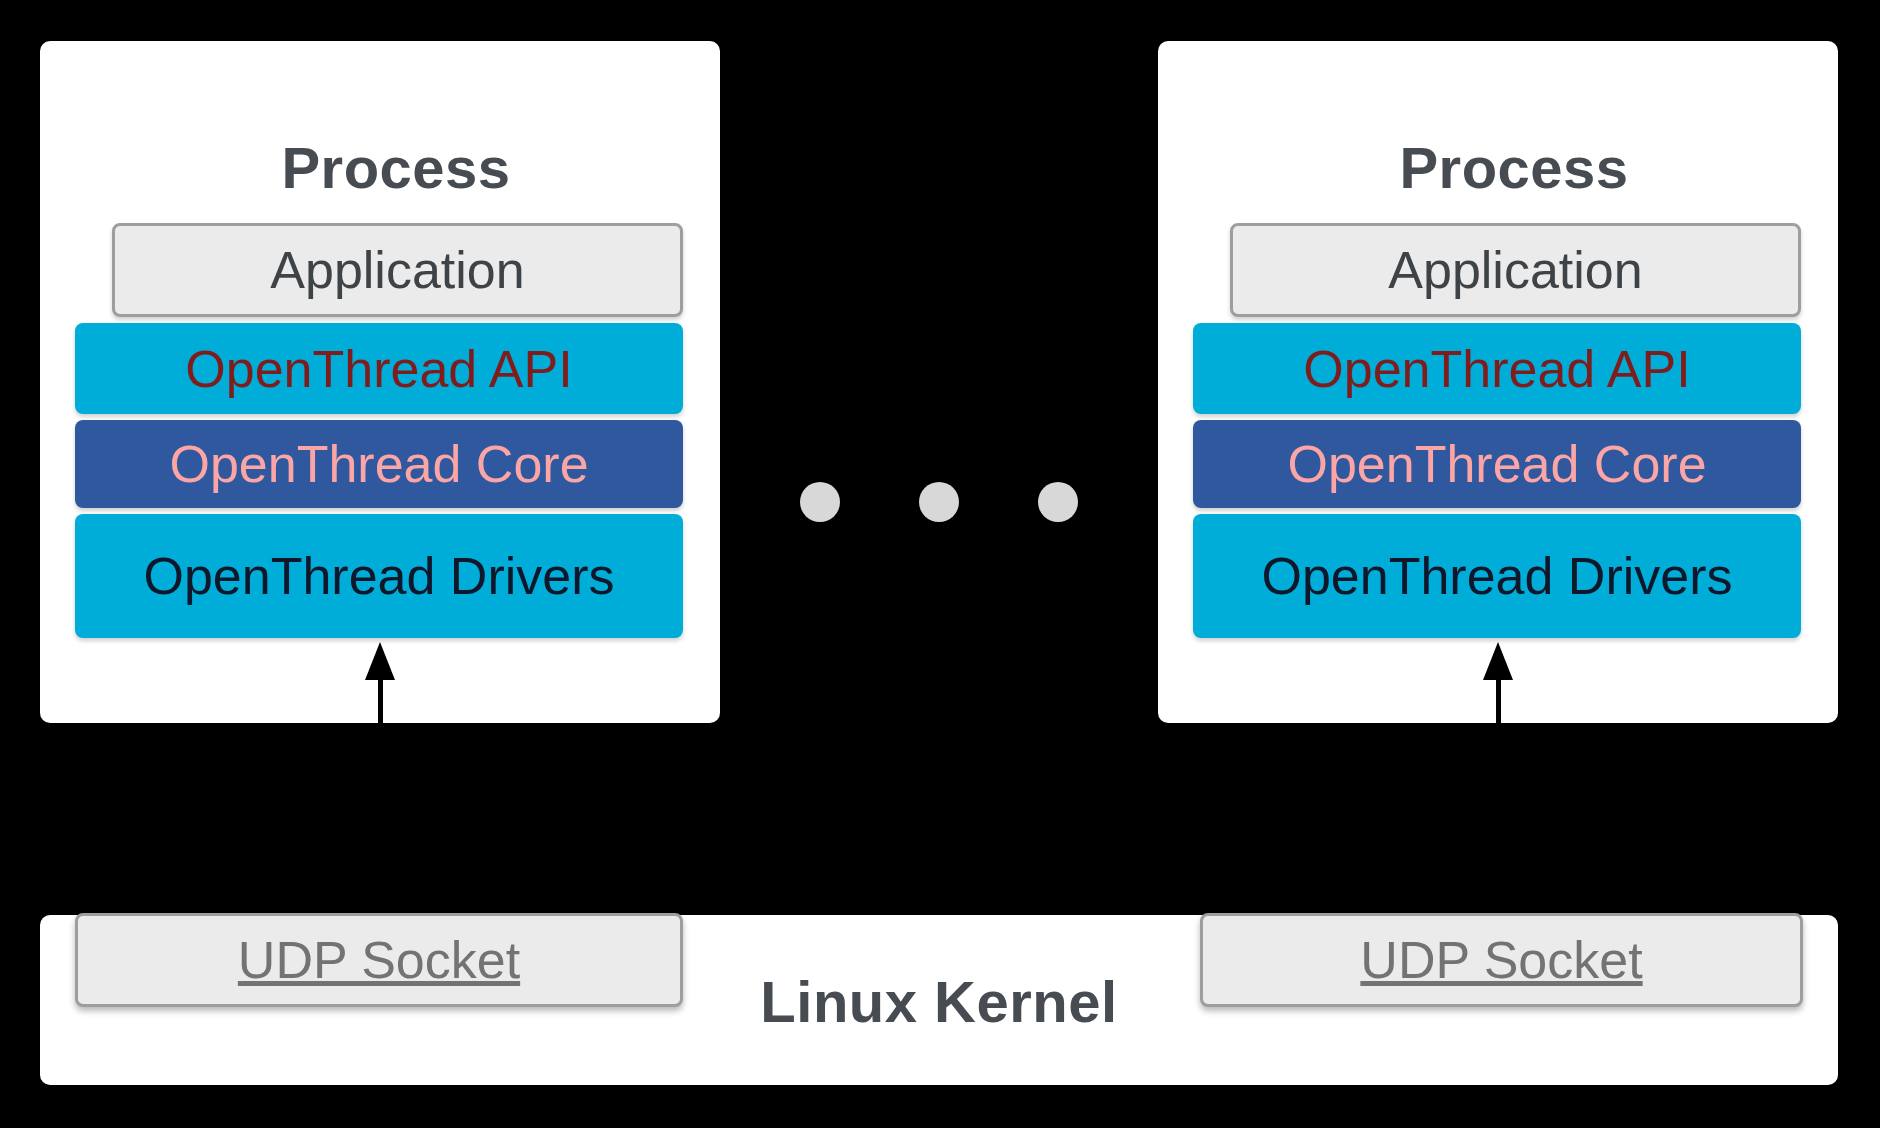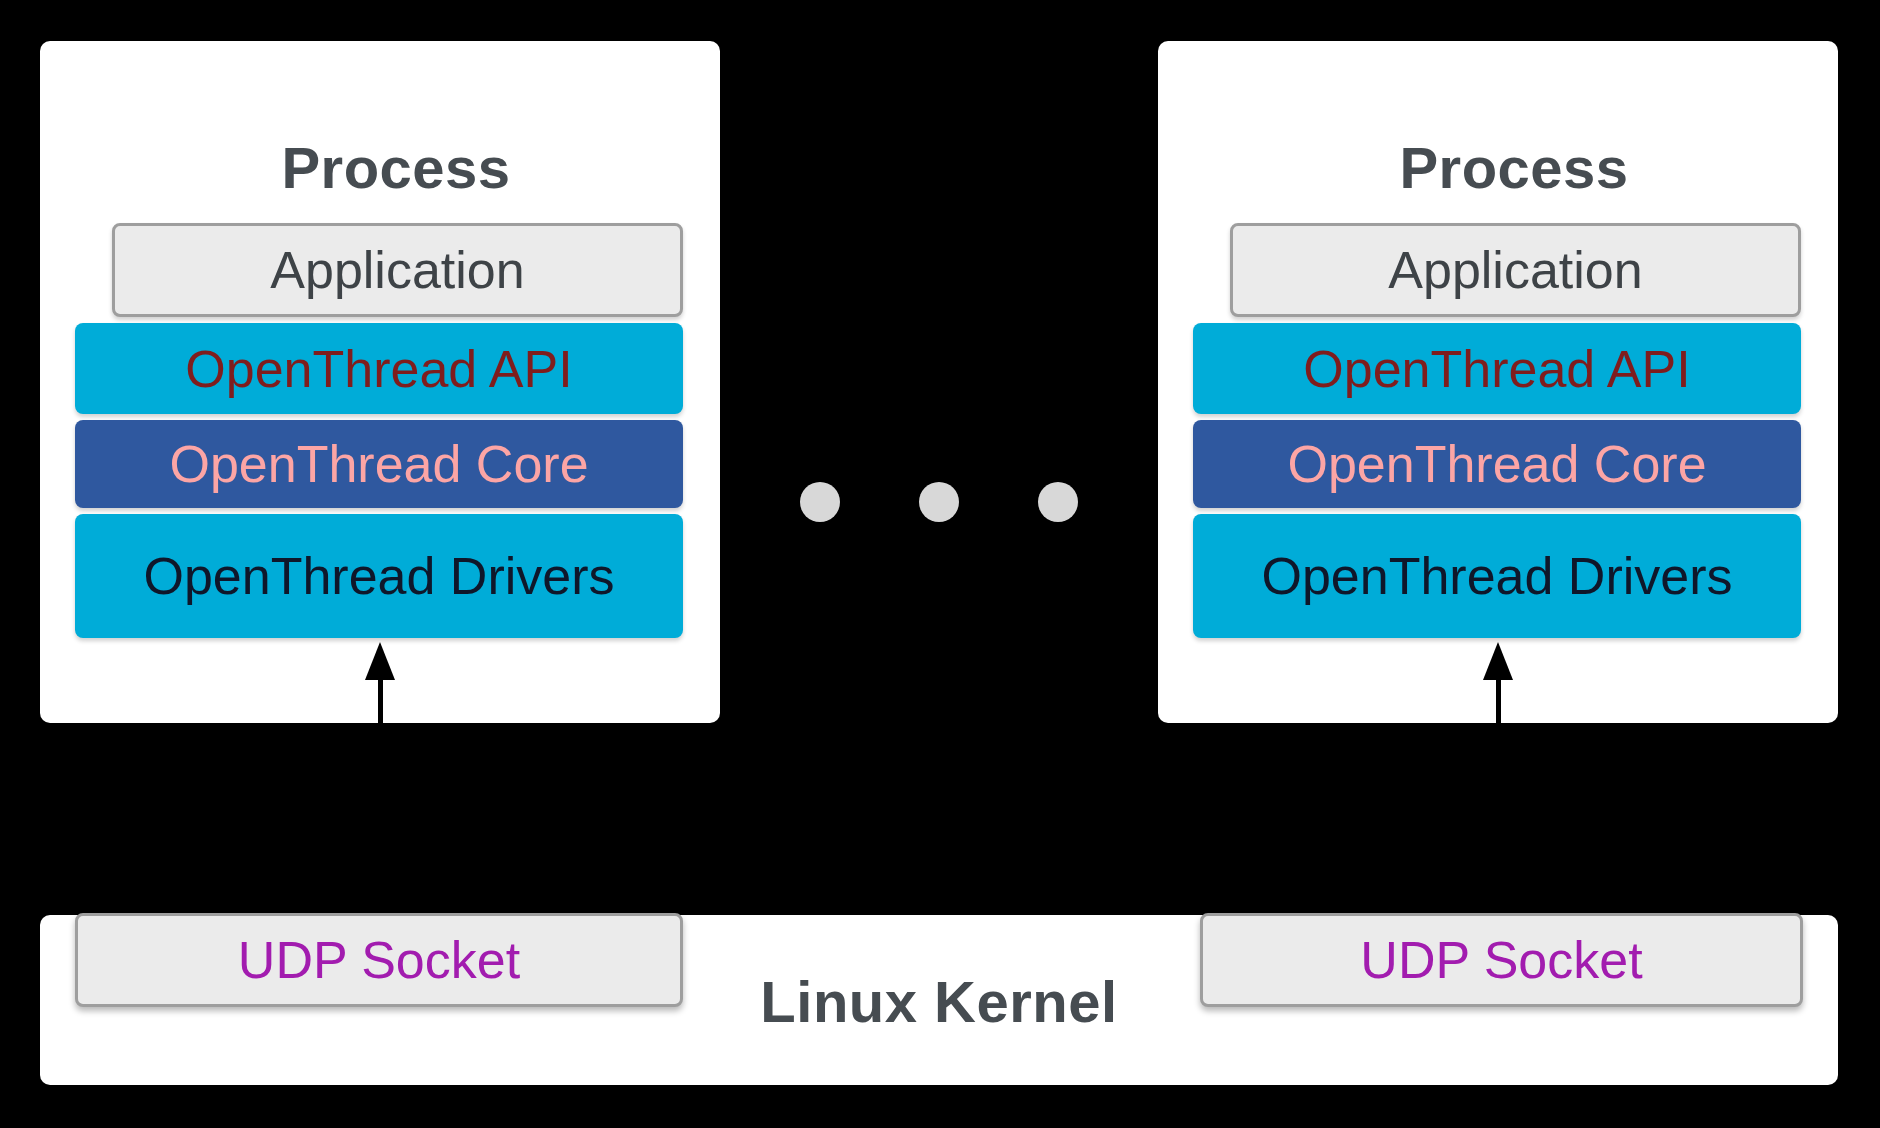--- a/index.html
+++ b/index.html
@@ -137,22 +137,23 @@
     top: -2px;
     height: 94px;
     background: #EBEBEB;
     border: 3px solid #9E9E9E;
     border-radius: 8px;
     box-sizing: border-box;
     display: flex;
     align-items: center;
     justify-content: center;
     font-size: 52px;
-    color: #a21caf;
+    color: #737373;
     box-shadow: 0 4px 6px rgba(0,0,0,0.28);
+    text-decoration: underline;
   }
   .socket.left  { left: 35px;   width: 608px; }
   .socket.right { left: 1160px; width: 603px; }
 
   .kernel-label {
     position: absolute;
     left: 0;
     width: 100%;
     top: 58px;
     text-align: center;

